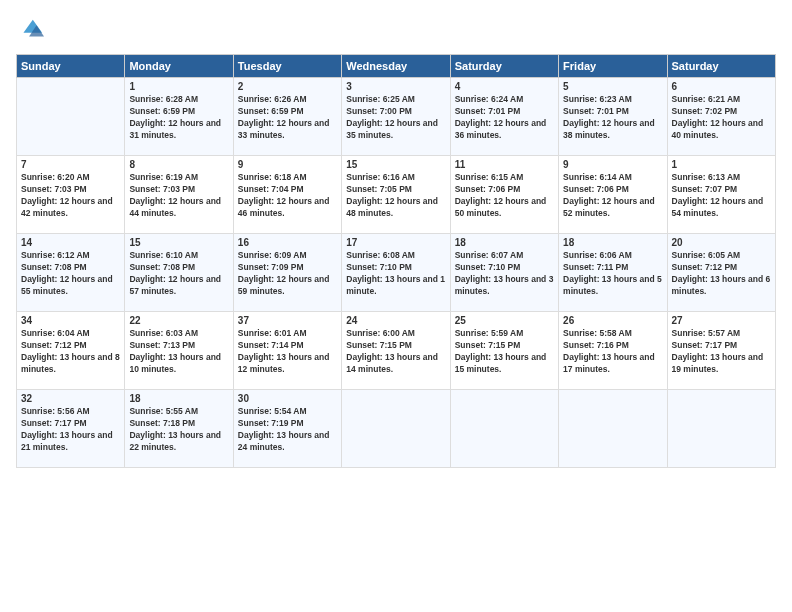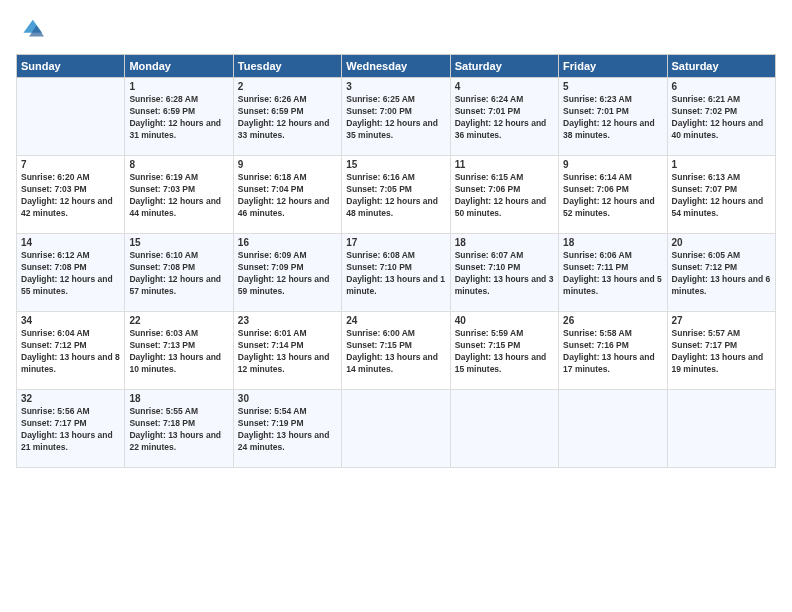--- a/index.html
+++ b/index.html
@@ -213,29 +213,29 @@
         <tr>
           <td>
             <span class="day-num">34</span>
             <div class="day-info">Sunrise: 6:04 AM<br>Sunset: 7:12 PM<br>Daylight: 13 hours and 8 minutes.</div>
           </td>
           <td>
             <span class="day-num">22</span>
             <div class="day-info">Sunrise: 6:03 AM<br>Sunset: 7:13 PM<br>Daylight: 13 hours and 10 minutes.</div>
           </td>
           <td>
-            <span class="day-num">23</span>
+            <span class="day-num">37</span>
             <div class="day-info">Sunrise: 6:01 AM<br>Sunset: 7:14 PM<br>Daylight: 13 hours and 12 minutes.</div>
           </td>
           <td>
             <span class="day-num">24</span>
             <div class="day-info">Sunrise: 6:00 AM<br>Sunset: 7:15 PM<br>Daylight: 13 hours and 14 minutes.</div>
           </td>
           <td>
-            <span class="day-num">40</span>
+            <span class="day-num">25</span>
             <div class="day-info">Sunrise: 5:59 AM<br>Sunset: 7:15 PM<br>Daylight: 13 hours and 15 minutes.</div>
           </td>
           <td>
             <span class="day-num">26</span>
             <div class="day-info">Sunrise: 5:58 AM<br>Sunset: 7:16 PM<br>Daylight: 13 hours and 17 minutes.</div>
           </td>
           <td>
             <span class="day-num">27</span>
             <div class="day-info">Sunrise: 5:57 AM<br>Sunset: 7:17 PM<br>Daylight: 13 hours and 19 minutes.</div>
           </td>

